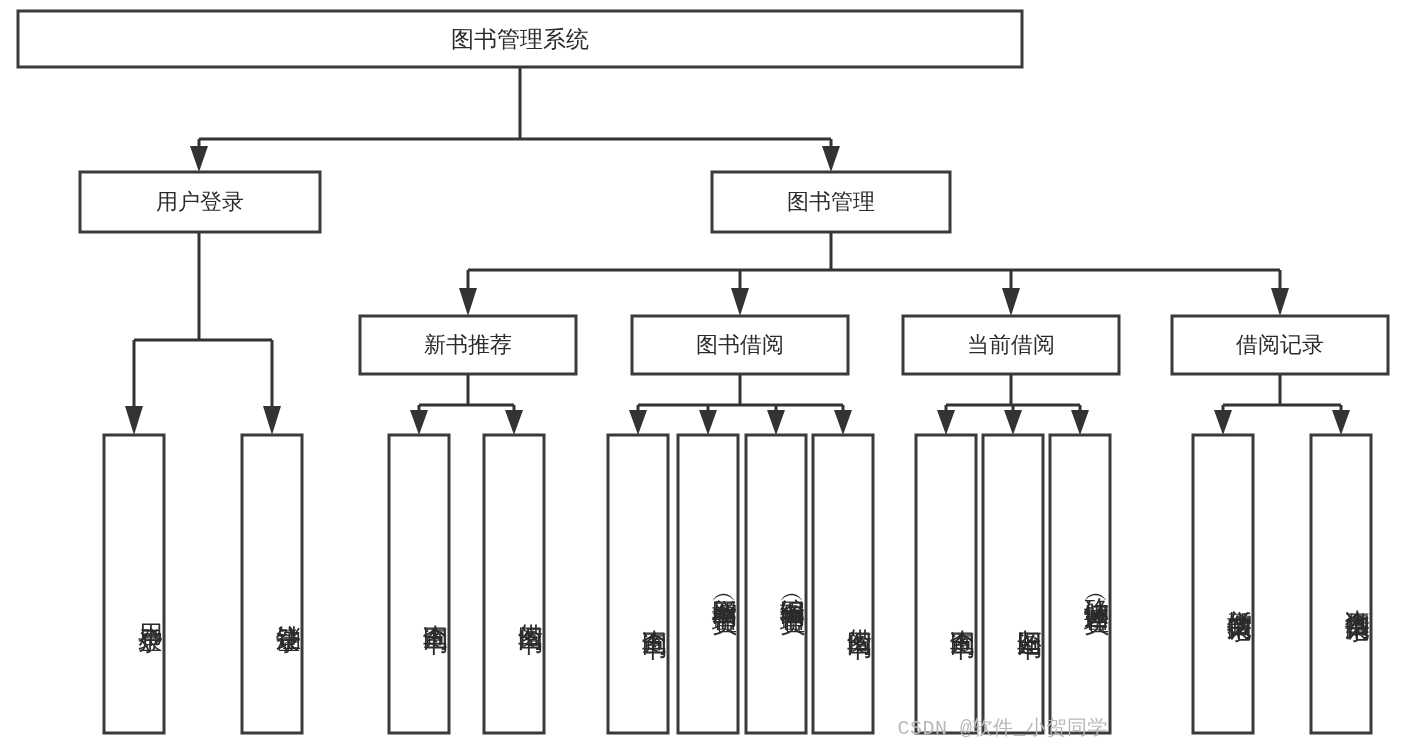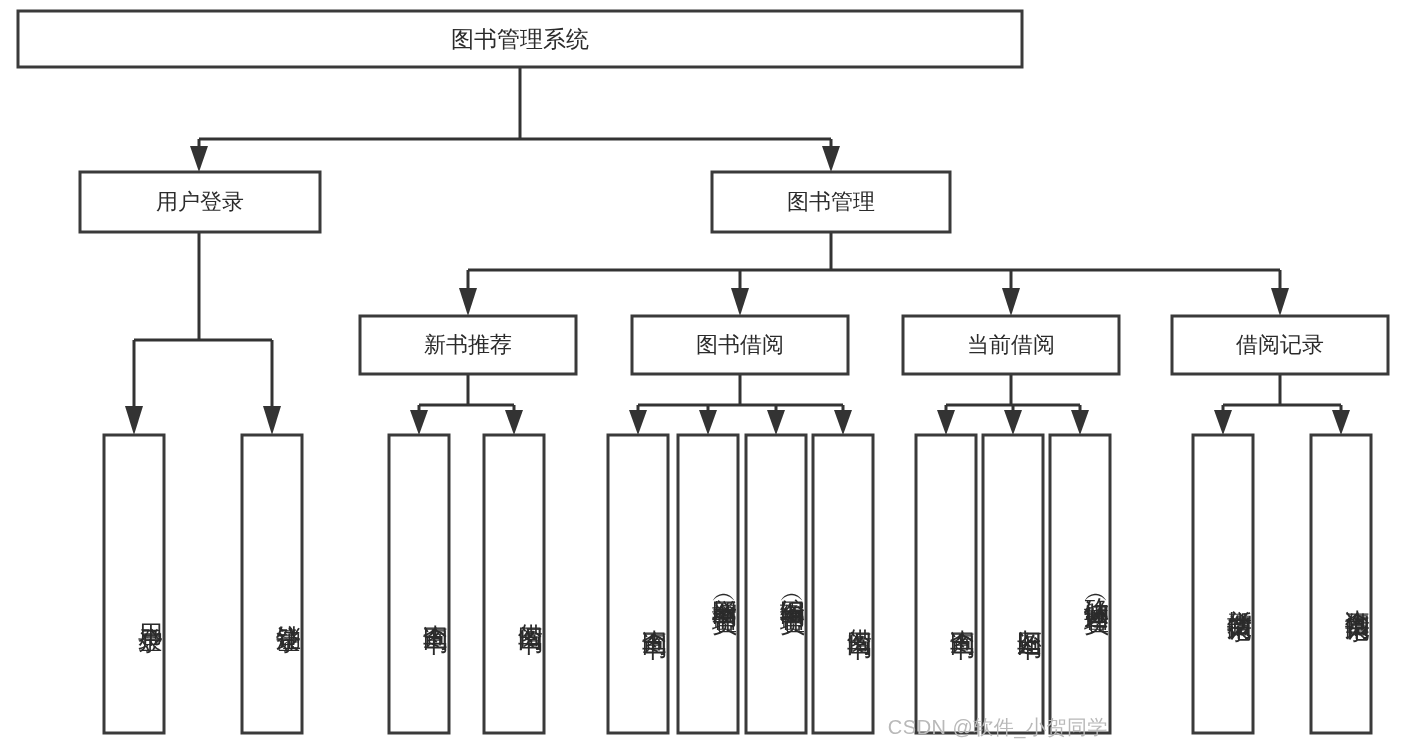--- a/index.html
+++ b/index.html
@@ -65,21 +65,21 @@
     white-space: nowrap;
     pointer-events: none;
     font-family: "Liberation Sans", "DejaVu Sans", sans-serif;
   }
   .watermark {
     position: absolute;
     right: 8px;
     bottom: 6px;
     font-size: 20px;
     color: #b9b9b9;
-    font-family: Liberation Sans, sans-serif;
+    font-family: Liberation Mono, monospace;
     white-space: nowrap;
     letter-spacing: 0.5px;
   }
 </style>
 </head>
 <body>
 
 <div id="diagram-root">
 
   <svg class="diagram" viewBox="0 0 1405 747">

